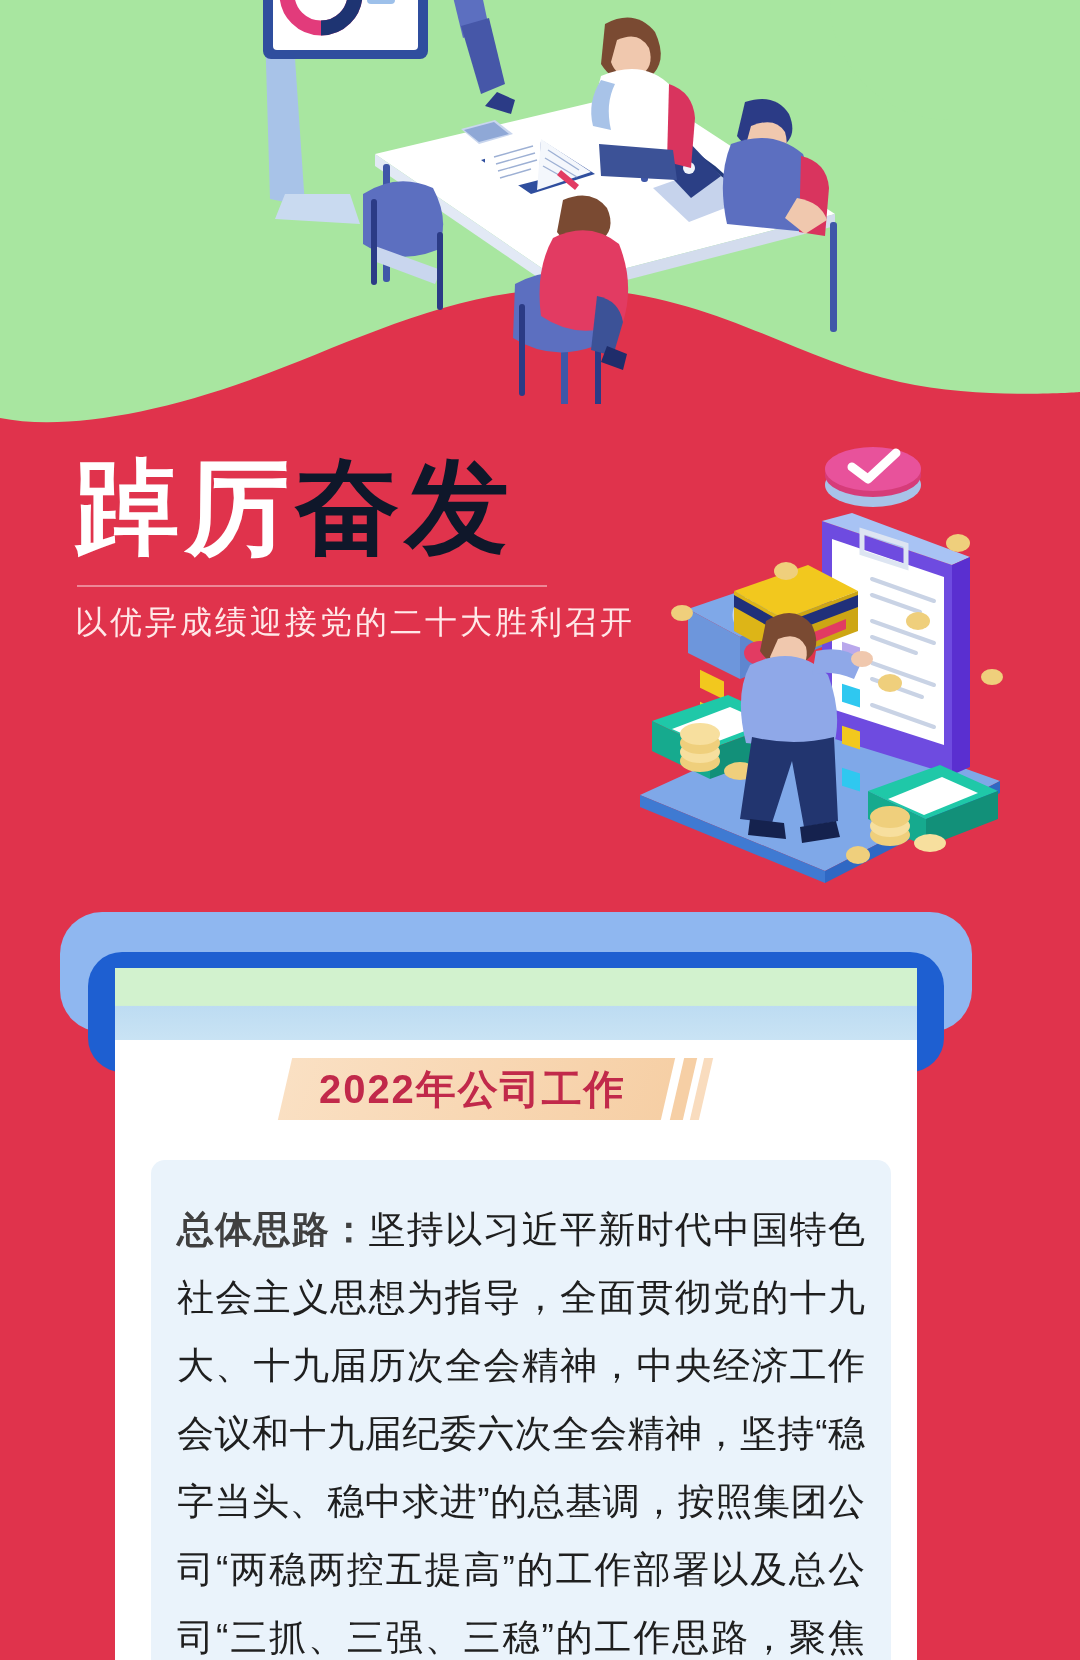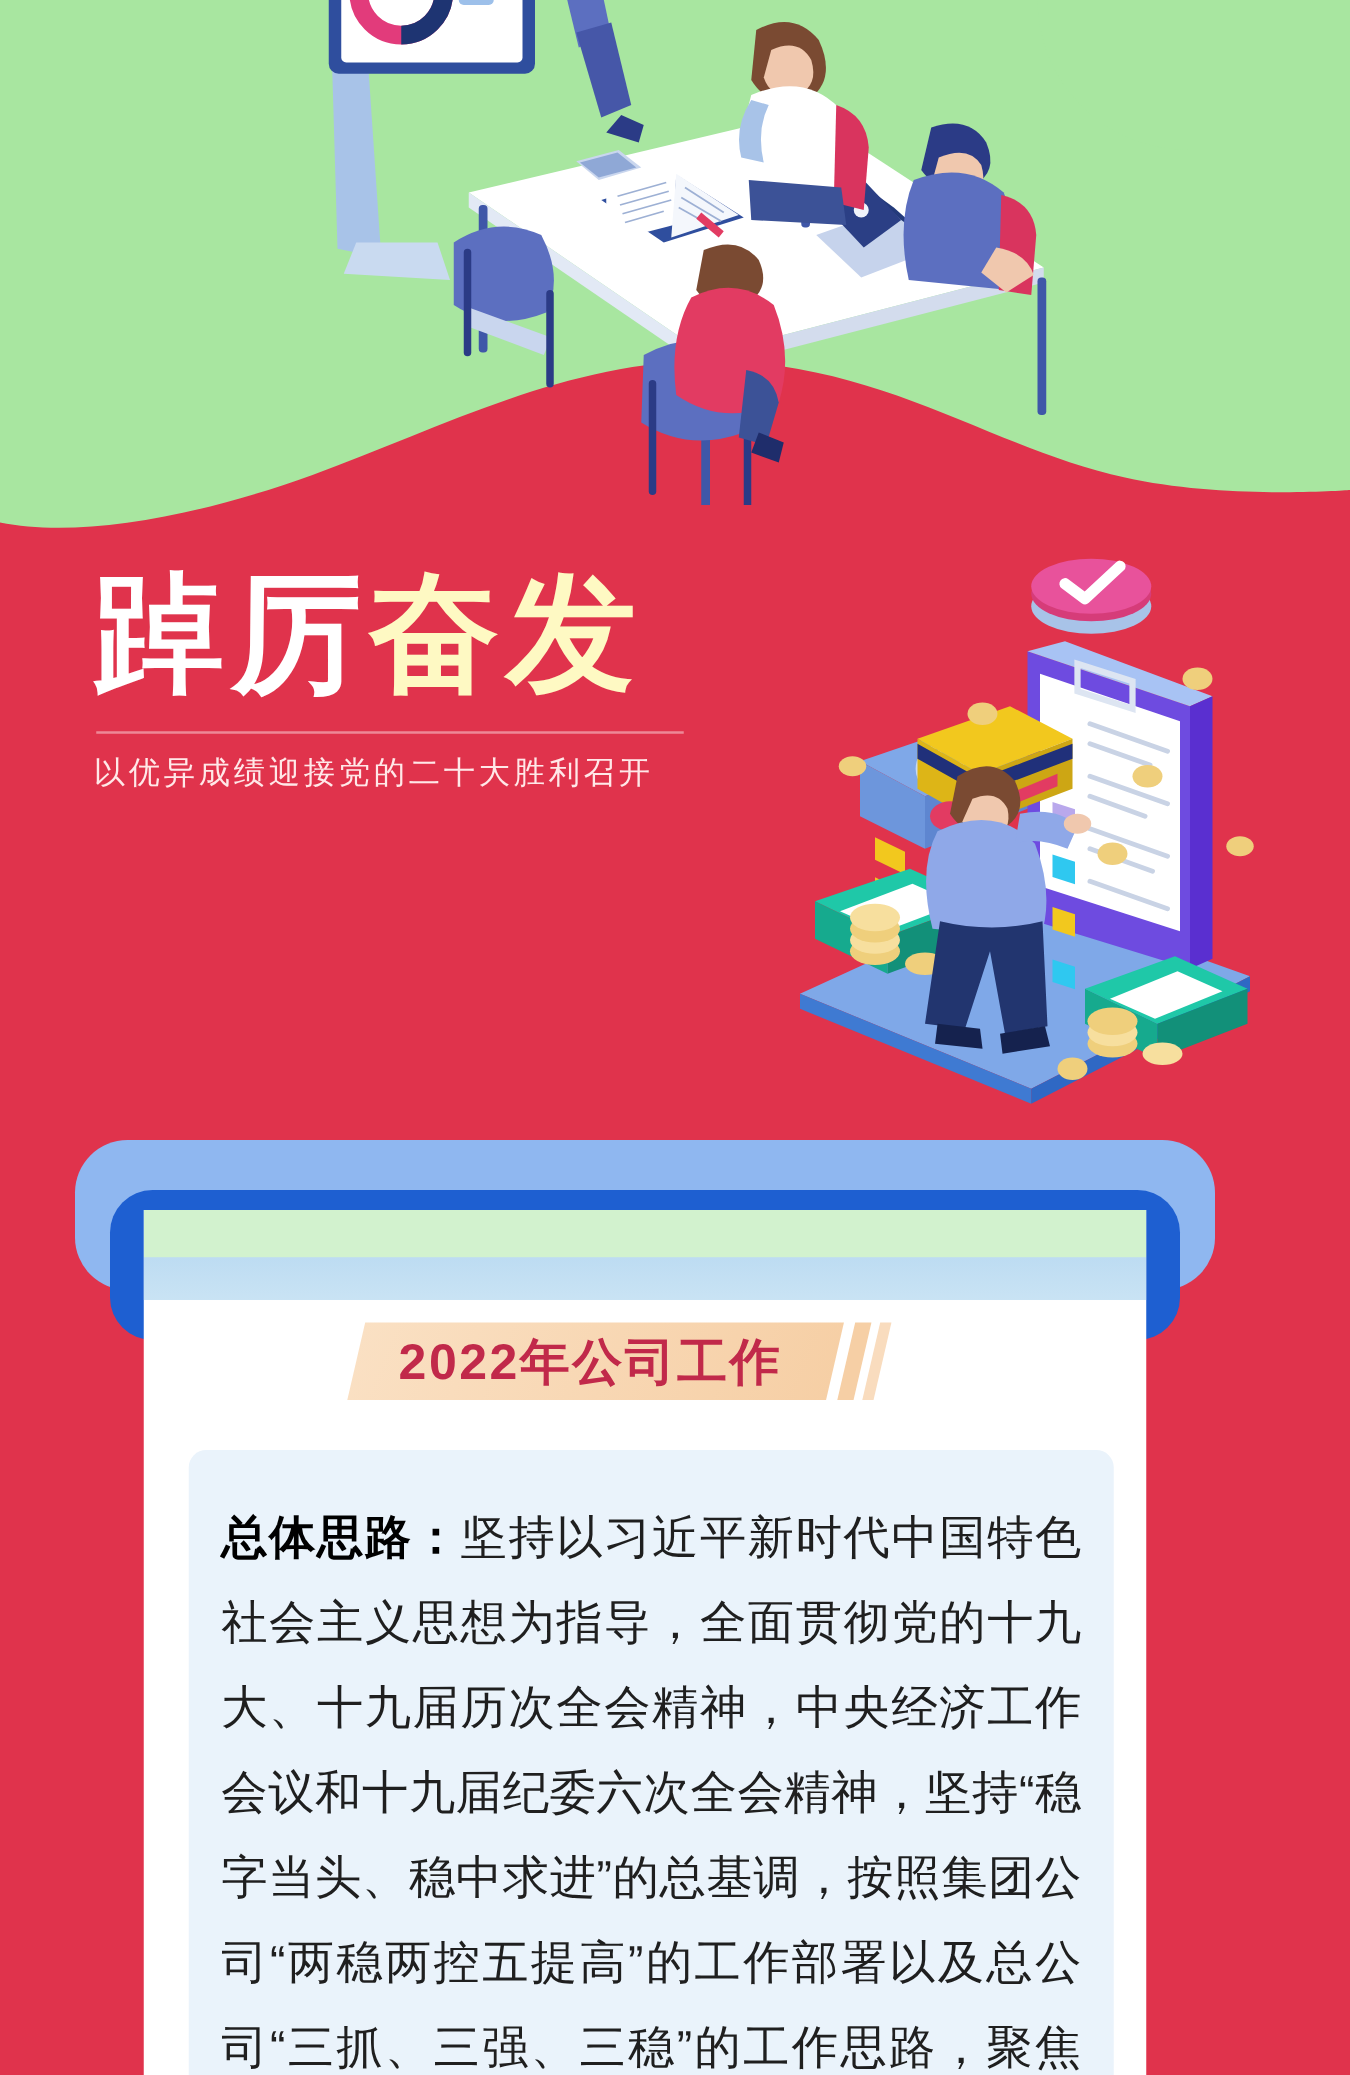--- a/index.html
+++ b/index.html
@@ -24,23 +24,23 @@
   }
 
   
   .illus-meeting{ position:absolute; left:245px; top:-16px; width:700px; height:420px; }
 
   
   .headline{ position:absolute; left:75px; top:455px; width:560px; }
   .hl-line{ font-size:104px; line-height:104px; font-weight:bold; letter-spacing:6px;
             color:#FFFFFF; white-space:nowrap; }
   .hl-line.l1{ margin-bottom:18px; }
-  .hl-accent{ color:#fef9c3; }
+  .hl-accent{ color:#0f172a; }
   .hl-rule{ width:470px; height:2px; background:rgba(255,255,255,.42); margin:26px 0 14px 2px; }
-  .hl-sub{ font-size:25px; letter-spacing:3px; color:#FFE8E8; white-space:nowrap; }
+  .hl-sub{ font-size:32px; letter-spacing:3px; color:#FFE8E8; white-space:nowrap; }
 
   
   .illus-phone{ position:absolute; left:600px; top:415px; width:410px; height:470px; }
 
   
   .frame-outer{
     position:absolute; left:60px; top:912px; width:912px; height:120px;
     background:#8FB7F0; border-radius:42px;
   }
   .frame-inner{
@@ -75,21 +75,21 @@
 
   
   .para-box{
     position:absolute; left:36px; top:192px; width:740px; min-height:500px;
     background:#EAF3FB; border-radius:14px; padding:36px 26px 30px 26px;
   }
   .para{
     font-size:37px; line-height:68px; color:#1F1F1F; text-align:justify;
     letter-spacing:0px;
   }
-  .para .lead{ color:#000000; font-weight:bold; }
+  .para .lead{ color:#404040; font-weight:bold; }
 </style>
 </head>
 <body>
 
 <div id="poster">
 
   <div class="green-blob"></div>
   <div class="green-blob-right"></div>
 
   <div class="illus-meeting">

